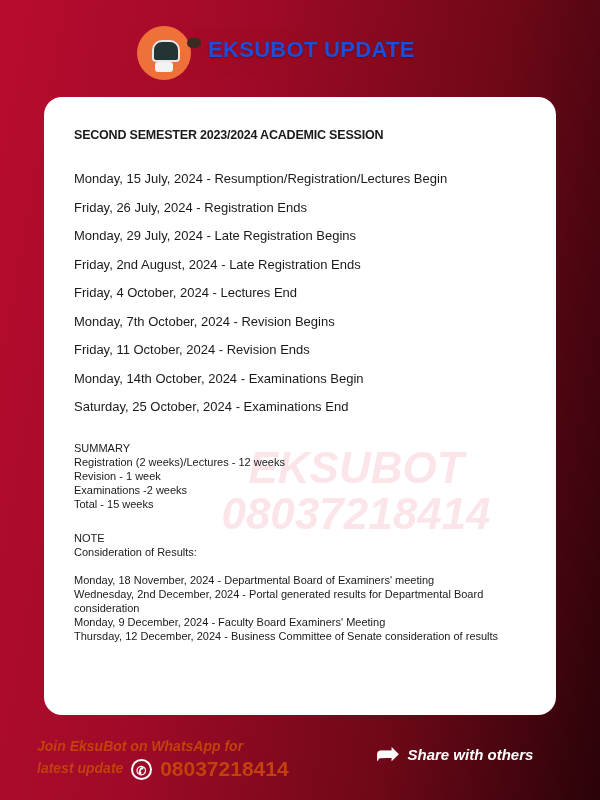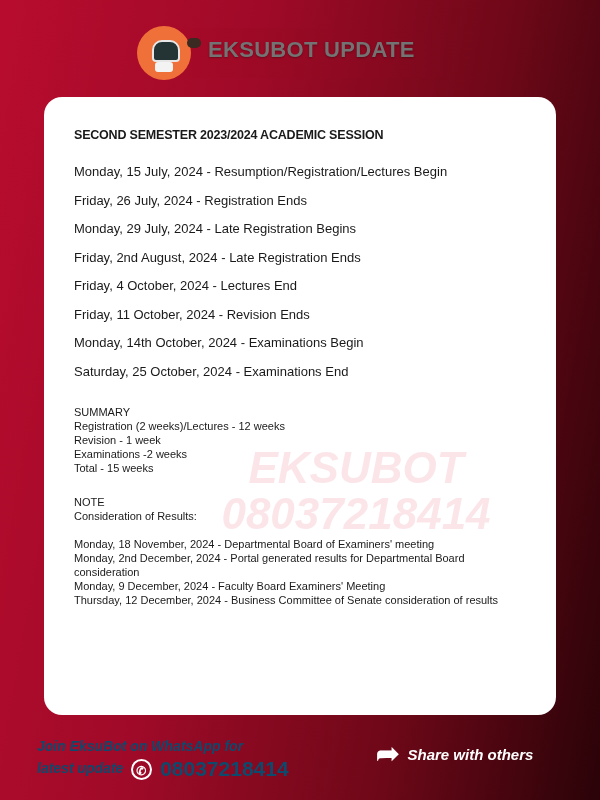--- a/index.html
+++ b/index.html
@@ -21,36 +21,36 @@
     position: absolute; left: 15px; top: 14px; width: 24px; height: 18px; border-radius: 10px 10px 4px 4px;
     background: #243434; border: 2px solid #e7e7e7;
   }
   .logo .body {
     position: absolute; left: 18px; top: 36px; width: 18px; height: 10px; border-radius: 3px; background: #f3f3f3;
   }
   .logo .bubble {
     position: absolute; left: 50px; top: 12px; width: 14px; height: 10px; border-radius: 5px; background: #3a2a22;
   }
   .header-title {
-    position: absolute; left: 208px; top: 37px; color: #737373; font-weight: bold; font-size: 22px; letter-spacing: 0.3px;
+    position: absolute; left: 208px; top: 37px; color: #1d4ed8; font-weight: bold; font-size: 22px; letter-spacing: 0.3px;
     text-shadow: 0 1px 2px rgba(0,0,0,0.3);
   }
   .card {
     position: absolute; left: 44px; top: 97px; width: 512px; height: 618px; background: #ffffff; border-radius: 18px;
   }
   .watermark {
     position: absolute; left: 216px; top: 445px; color: rgba(220,40,70,0.12); font-weight: bold; font-style: italic;
     font-size: 44px; line-height: 46px; text-align: center; width: 280px;
   }
   .doc { position: absolute; left: 74px; top: 128px; width: 470px; color: #1a1a1a; font-size: 13px; }
-  .doc .heading { font-weight: bold; font-size: 12.5px; margin-bottom: 21px; letter-spacing: -0.2px; }
+  .doc .heading { font-weight: bold; font-size: 12.5px; margin-bottom: 28px; letter-spacing: -0.2px; }
   .doc .event { height: 28.5px; line-height: 18px; }
   .doc .block { line-height: 14px; font-size: 11px; }
   .footer-left {
-    position: absolute; left: 37px; top: 735px; color: #0c4a6e; font-weight: bold; font-style: italic; font-size: 14px; line-height: 22px;
+    position: absolute; left: 37px; top: 735px; color: #c2410c; font-weight: bold; font-style: italic; font-size: 14px; line-height: 22px;
   }
   .footer-left .phone { font-style: normal; font-weight: bold; font-size: 21px; vertical-align: middle; }
   .wa-icon {
     display: inline-block; width: 17px; height: 17px; border: 2px solid #fff; border-radius: 50%; vertical-align: middle;
     margin: 0 4px; position: relative;
   }
   .wa-icon::after { content: "✆"; position: absolute; left: 3px; top: -1px; font-size: 12px; color: #fff; font-style: normal; }
   .share { position: absolute; left: 376px; top: 740px; color: #fff; font-style: italic; font-weight: bold; font-size: 15px; display: flex; align-items: center; gap: 8px; }
   .share-icon { font-size: 28px; font-style: normal; line-height: 28px; }
 </style>
@@ -71,38 +71,39 @@
   <div>08037218414</div>
 </div>
 
 <div class="doc">
   <div class="heading">SECOND SEMESTER 2023/2024 ACADEMIC SESSION</div>
   <div class="event">Monday, 15 July, 2024 - Resumption/Registration/Lectures Begin</div>
   <div class="event">Friday, 26 July, 2024 - Registration Ends</div>
   <div class="event">Monday, 29 July, 2024 - Late Registration Begins</div>
   <div class="event">Friday, 2nd August, 2024 - Late Registration Ends</div>
   <div class="event">Friday, 4 October, 2024 - Lectures End</div>
+  <div class="event">Monday, 7th October, 2024 - Revision Begins</div>
   <div class="event">Friday, 11 October, 2024 - Revision Ends</div>
   <div class="event">Monday, 14th October, 2024 - Examinations Begin</div>
   <div class="event">Saturday, 25 October, 2024 - Examinations End</div>
 
   <div class="block" style="margin-top:14px;">
     <div>SUMMARY</div>
     <div>Registration (2 weeks)/Lectures - 12 weeks</div>
     <div>Revision -  1 week</div>
     <div>Examinations -2 weeks</div>
     <div>Total - 15 weeks</div>
   </div>
 
   <div class="block" style="margin-top:20px;">
     <div>NOTE</div>
     <div>Consideration of Results:</div>
     <div style="height:14px;"></div>
     <div style="width:440px;">Monday, 18 November, 2024 - Departmental Board of Examiners' meeting</div>
-    <div style="width:420px;">Monday, 2nd December, 2024 - Portal generated results for Departmental Board consideration</div>
+    <div style="width:420px;">Wednesday, 2nd December, 2024 - Portal generated results for Departmental Board consideration</div>
     <div>Monday, 9 December, 2024 - Faculty Board Examiners' Meeting</div>
     <div style="width:430px;">Thursday, 12 December, 2024 - Business Committee of Senate consideration of results</div>
   </div>
 </div>
 
 <div class="footer-left">
   <div>Join EksuBot on WhatsApp for</div>
   <div>
     <span>latest update</span>
     <span class="wa-icon"></span>

